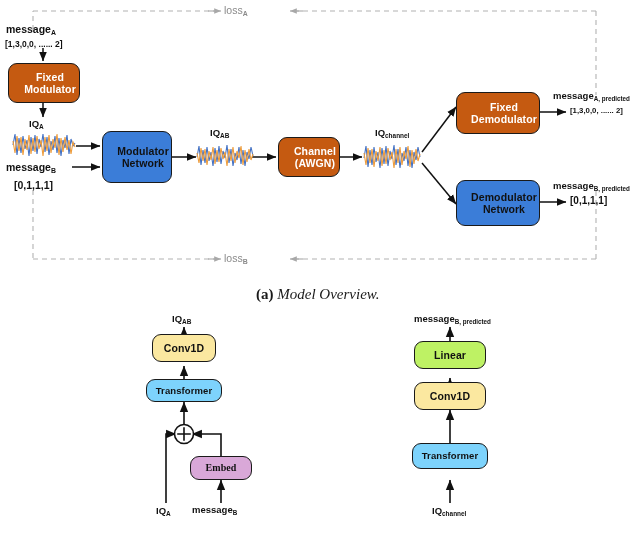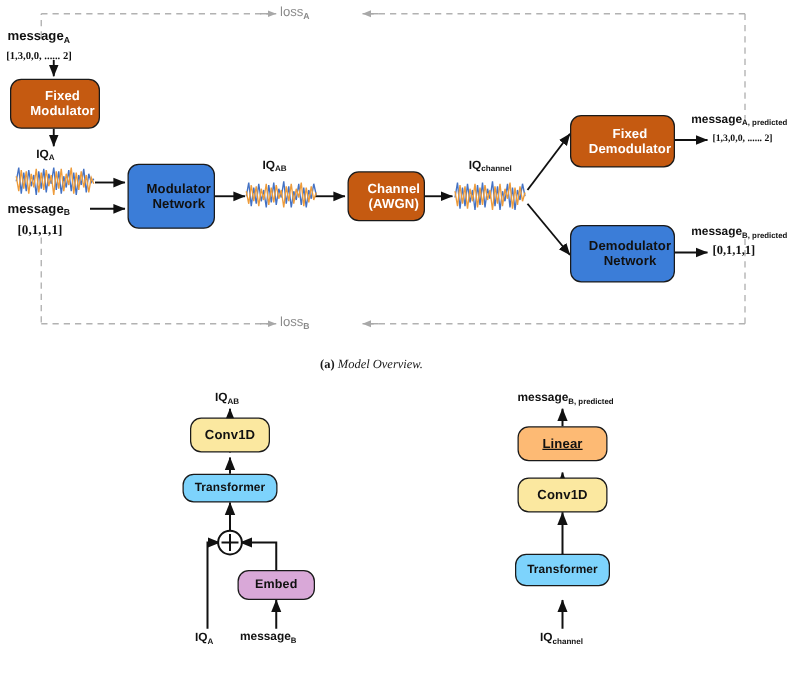--- a/index.html
+++ b/index.html
@@ -38,51 +38,51 @@
     letter-spacing: .1px;
   }
   .node .lines { display: block; }
   .node .lines span { display: block; margin-left: 12px; }
 
   .node-orange { background: #C55A11; color: #ffffff; }
   .node-blue   { background: #3B7DD8; color: #111111; }
   .node-yellow { background: #FBE8A0; color: #111111; }
   .node-tan    { background: #7dd3fc; color: #111111; }
   .node-purple { background: #D9A8D8; color: #111111; }
-  .node-lblue  { background: #fdba74; color: #111111; text-decoration: underline; }
+  .node-lblue  { background: #bef264; color: #111111; }
 
   
   .lbl {
     position: absolute;
     white-space: nowrap;
     color: #111111;
   }
   .lbl sub {
     font-size: .66em;
     font-weight: 700;
     vertical-align: baseline;
     position: relative;
     top: .28em;
   }
   .lbl-iq { font-weight: 700; font-size: 9.5px; }
   .lbl-iq sub { font-size: .68em; }
   .lbl-msg { font-weight: 700; font-size: 10.5px; }
-  .lbl-vec { font-weight: 700; font-size: 8.5px; font-family: Liberation Serif, serif; }
+  .lbl-vec { font-weight: 700; font-size: 8.5px; }
   .lbl-loss {
     font-weight: 400;
     font-size: 10.5px;
     color: #8a8a8a;
   }
   .lbl-loss sub { color: #8a8a8a; }
 
   
   .caption {
     position: absolute;
     font-family: "Liberation Serif", serif;
-    font-size: 10px;
+    font-size: 15px;
     font-style: italic;
     color: #1a1a1a;
     white-space: nowrap;
   }
   .caption b {
     font-style: normal;
     font-weight: 700;
     font-family: "Liberation Serif", serif;
   }
 
@@ -292,21 +292,21 @@
   </div>
 
   <div class="node node-yellow" style="left:152px; top:334px; width:64px; height:28px; font-size:10.5px;">
     <span>Conv1D</span>
   </div>
 
   <div class="node node-tan" style="left:146px; top:379px; width:76px; height:23px; font-size:9.5px;">
     <span>Transformer</span>
   </div>
 
-  <div class="node node-purple" style="left:190px; top:456px; width:62px; height:24px; font-size:10px;">
+  <div class="node node-purple" style="left:190px; top:456px; width:62px; height:24px; font-size:10px;font-family:Liberation Serif, serif;">
     <span>Embed</span>
   </div>
 
   <div class="lbl lbl-iq" style="left:156px; top:505px;">
     <span>IQ</span><sub>A</sub>
   </div>
 
   <div class="lbl lbl-msg" style="left:192px; top:504px; font-size:9.5px;">
     <span>message</span><sub>B</sub>
   </div>

